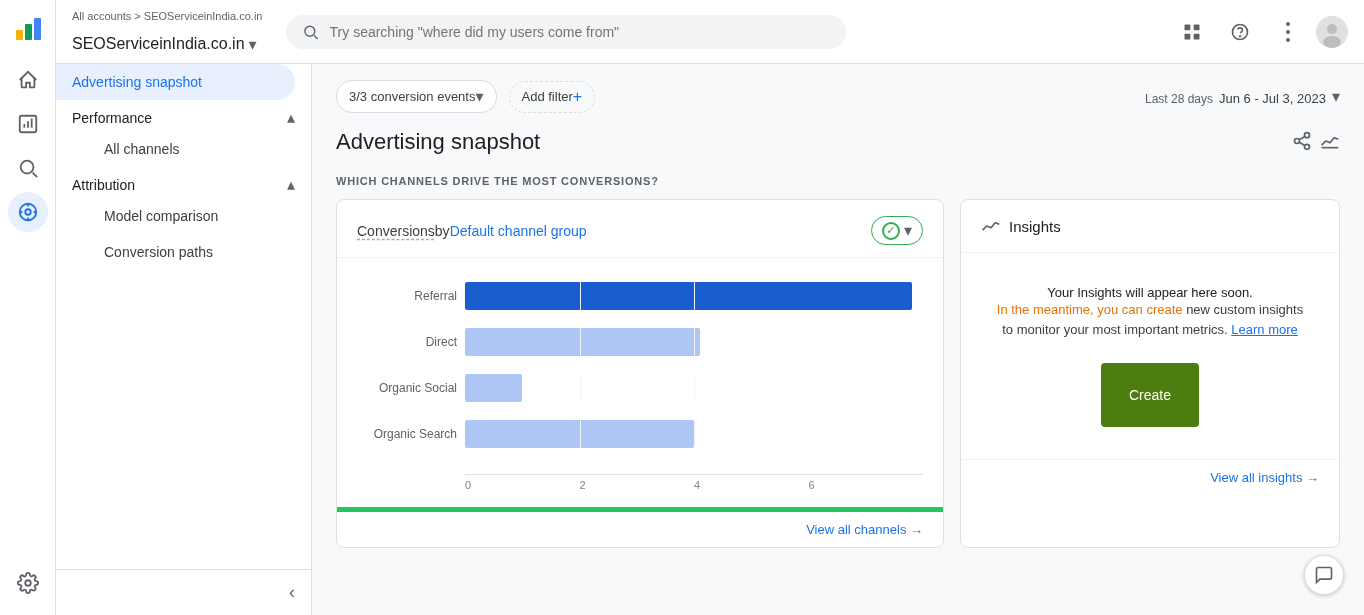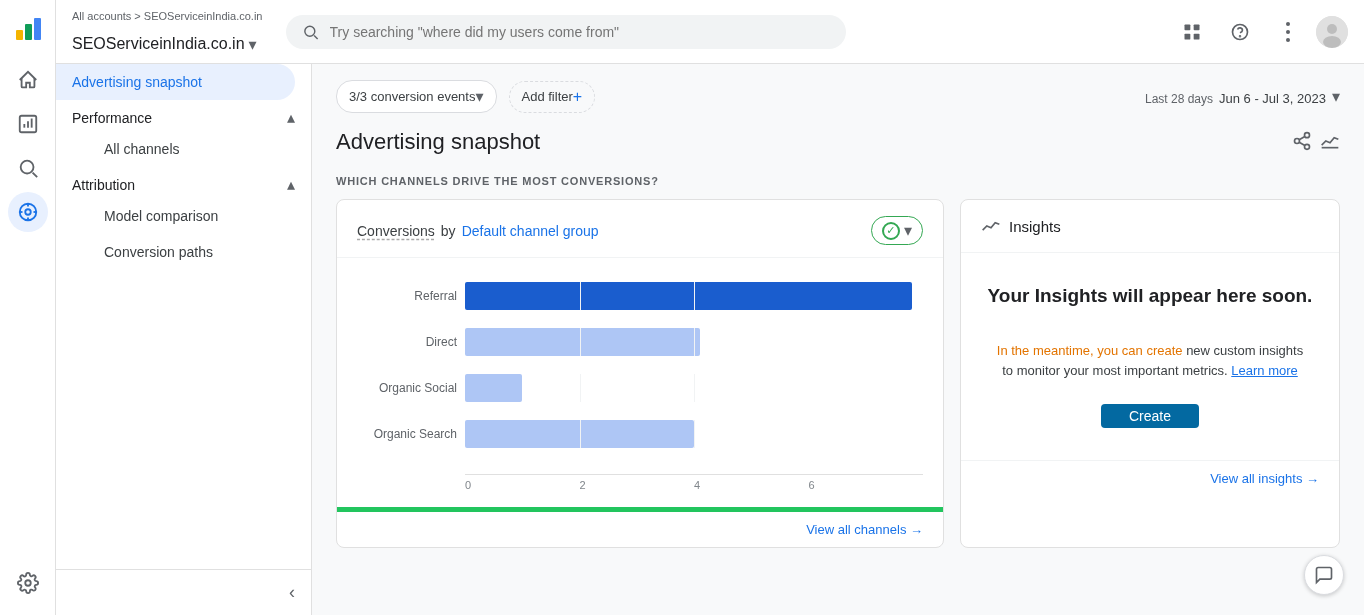--- a/index.html
+++ b/index.html
@@ -270,21 +270,21 @@
     .card-body {
       padding: 16px 20px;
     }
 
     
     .chart-title {
       font-size: 14px;
       color: #3c4043;
       display: flex;
       align-items: center;
-      gap: 6px;
+      gap: 0;
     }
     .chart-title .underline {
       text-decoration: underline dashed #aaa;
       text-underline-offset: 3px;
     }
     .chart-title .highlight {
       color: #1a73e8;
     }
     .dropdown-btn {
       display: flex;
@@ -361,39 +361,39 @@
       padding: 16px 20px;
       font-size: 15px;
       font-weight: 500;
       border-bottom: 1px solid #f1f3f4;
     }
     .insights-body {
       padding: 32px 24px;
       text-align: center;
     }
     .insights-main-text {
-      font-size: 19px;
-      font-weight: 700;
+      font-size: 13px;
+      font-weight: 400;
       color: #202124;
-      margin-bottom: 34px;
+      margin-bottom: 0;
     }
     .insights-sub-text {
       font-size: 13px;
       color: #3c4043;
       line-height: 1.5;
       margin-bottom: 24px;
     }
     .insights-sub-text .orange { color: #e37400; }
     .insights-sub-text .link { color: #1a73e8; text-decoration: underline; cursor: pointer; }
     .create-btn {
-      background: #0369a1;
+      background: #4d7c0f;
       color: #fff;
       border: none;
       border-radius: 4px;
-      padding: 4px 28px;
+      padding: 24px 28px;
       font-size: 14px;
       cursor: pointer;
       font-family: inherit;
     }
     .insights-footer {
       padding: 10px 20px;
       border-top: 1px solid #f1f3f4;
       display: flex;
       justify-content: flex-end;
     }

